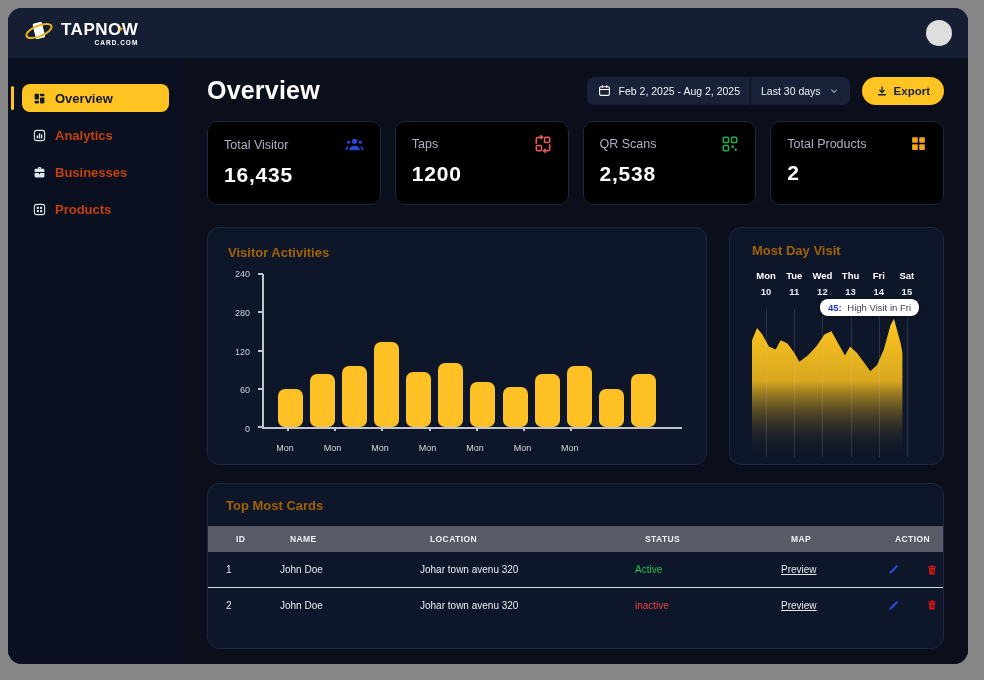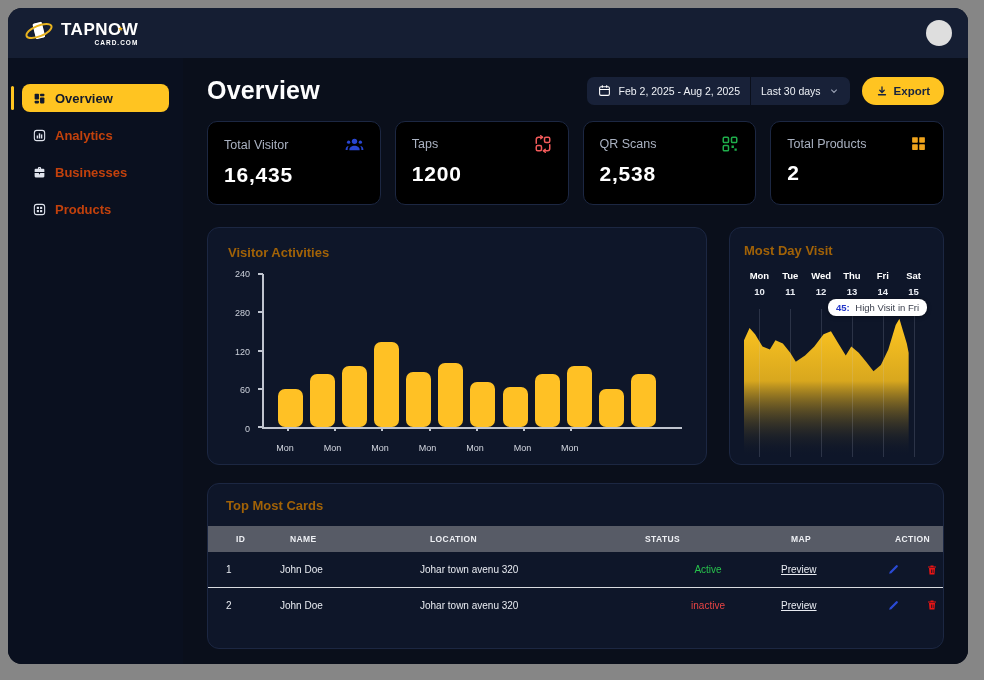--- a/index.html
+++ b/index.html
@@ -55,41 +55,41 @@
   .barchart { position:relative; height:185px; margin-top:8px; }
   .y-axis { position:absolute; left:0; top:6px; bottom:24px; width:30px; }
   .y-label { position:absolute; right:8px; transform:translateY(-50%); color:#ccd1db; font-size:9px; }
   .plot { position:absolute; left:34px; right:4px; top:6px; bottom:24px; border-left:2px solid #bfc4cf; border-bottom:2px solid #bfc4cf; display:flex; align-items:flex-end; justify-content:space-between; padding:0 26px 0 14px; }
   .bar { width:25px; background:#ffc125; border-radius:7px; }
   .ytick { position:absolute; left:-6px; width:5px; height:2px; background:#bfc4cf; }
   .xtick { position:absolute; top:100%; width:2px; height:4px; background:#bfc4cf; }
   .x-labels { position:absolute; left:34px; right:4px; bottom:0; height:15px; }
   .x-label { position:absolute; transform:translateX(-50%); bottom:0; color:#d4d8e1; font-size:9px; }
 
-  .day-card { flex:0 0 215px; height:238px; padding:15px 14px; position:relative; }
+  .day-card { flex:0 0 215px; height:238px; padding:15px 22px; position:relative; }
   .days-row { display:grid; grid-template-columns:repeat(6,1fr); margin-top:12px; }
   .day-cell { text-align:center; position:relative; }
   .day-name { color:#fff; font-size:9.5px; font-weight:bold; display:block; }
   .day-date { color:#e9ecf3; font-size:9.5px; font-weight:bold; display:block; margin-top:5px; }
   .day-dot { position:absolute; left:50%; transform:translateX(-50%); bottom:-6px; width:3px; height:3px; border-radius:50%; background:#2d4ae0; }
   .area-wrap { position:relative; height:148px; margin-top:12px; }
   .area-wrap svg { position:absolute; inset:0; width:100%; height:100%; }
   .gline { position:absolute; top:0; bottom:0; width:1px; background:rgba(200,208,228,.16); }
   .tooltip { position:absolute; top:-10px; right:2px; background:#fff; border-radius:8px; padding:3px 8px; font-size:9.5px; white-space:nowrap; box-shadow:0 1px 4px rgba(0,0,0,.4); z-index:3; }
   .tooltip b { color:#2236c8; }
   .tooltip span { color:#3a3f4c; margin-left:3px; }
 
   
   .table-card { padding:14px 0 26px 0; overflow:hidden; }
   .table-card h3 { padding:0 18px 13px 18px; }
   .t-head, .t-row { display:grid; grid-template-columns:54px 140px 215px 146px 104px 1fr; align-items:center; padding:0 18px; }
   .t-head { height:26px; background:#575b66; color:#eef0f4; font-size:8.5px; font-weight:bold; letter-spacing:.4px;padding-left:28px; }
   .t-row { height:35px; color:#e8ebf1; font-size:10px; border-top:1px solid #d8dbe0; }
   .t-row:first-child { border-top:none; }
-  .status { font-size:10px;text-align:center; }
+  .status { font-size:10px; }
   .preview { text-decoration:underline; cursor:pointer; }
   .actions { display:flex; align-items:center; gap:26px; padding-left:2px; }
   .actions .icon { display:flex; cursor:pointer; }
 </style>
 </head>
 <body>
 
 <div class="window">
 
   <div class="topbar">

